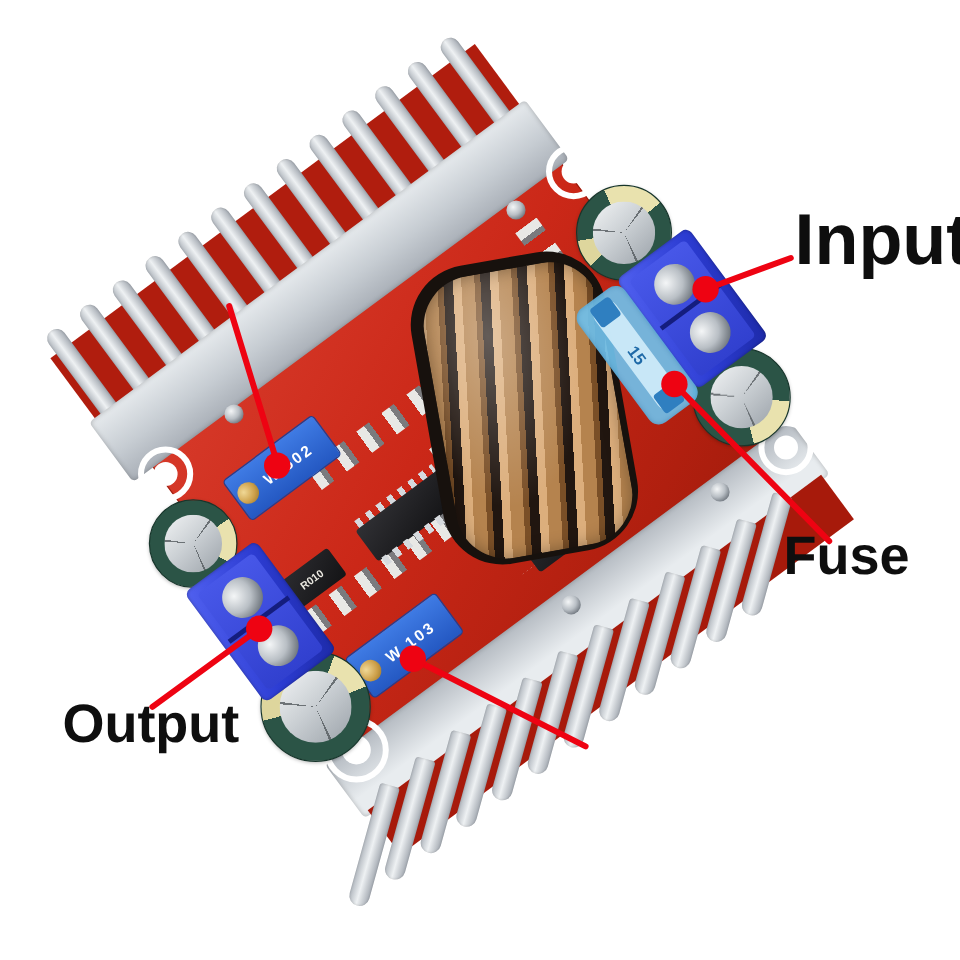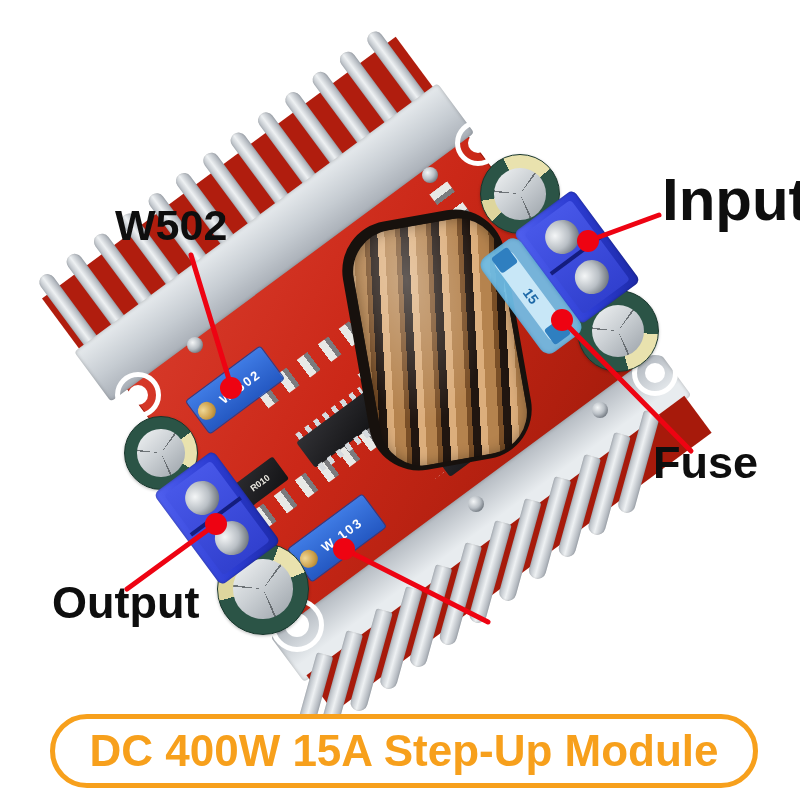--- a/index.html
+++ b/index.html
@@ -209,22 +209,18 @@
     <line x1="191" y1="255" x2="231" y2="386" stroke="#ee0312" stroke-width="5" stroke-linecap="round"></line>
     <circle cx="231" cy="388" r="11" fill="#ee0312"></circle>
     <line x1="691" y1="451" x2="562" y2="320" stroke="#ee0312" stroke-width="5" stroke-linecap="round"></line>
     <circle cx="562" cy="320" r="11" fill="#ee0312"></circle>
     <line x1="127" y1="589" x2="216" y2="524" stroke="#ee0312" stroke-width="5" stroke-linecap="round"></line>
     <circle cx="216" cy="524" r="11" fill="#ee0312"></circle>
     <line x1="488" y1="622" x2="344" y2="549" stroke="#ee0312" stroke-width="5" stroke-linecap="round"></line>
     <circle cx="344" cy="549" r="11" fill="#ee0312"></circle>
   </svg>
 
-  <div class="abs callout" style="left:115px;top:204px;font-size:43px;">W502</div>
   <div class="abs callout" style="left:626px;top:170px;font-size:60px;margin-left:36px;">Input</div>
   <div class="abs callout" style="left:52px;top:580px;font-size:45px;">Output</div>
   <div class="abs callout" style="left:653px;top:440px;font-size:45px;">Fuse</div>
 
-  <div class="abs banner">
-    <span>DC 400W 15A Step-Up Module</span>
-  </div>
 
 </div>
 
 </body></html>

